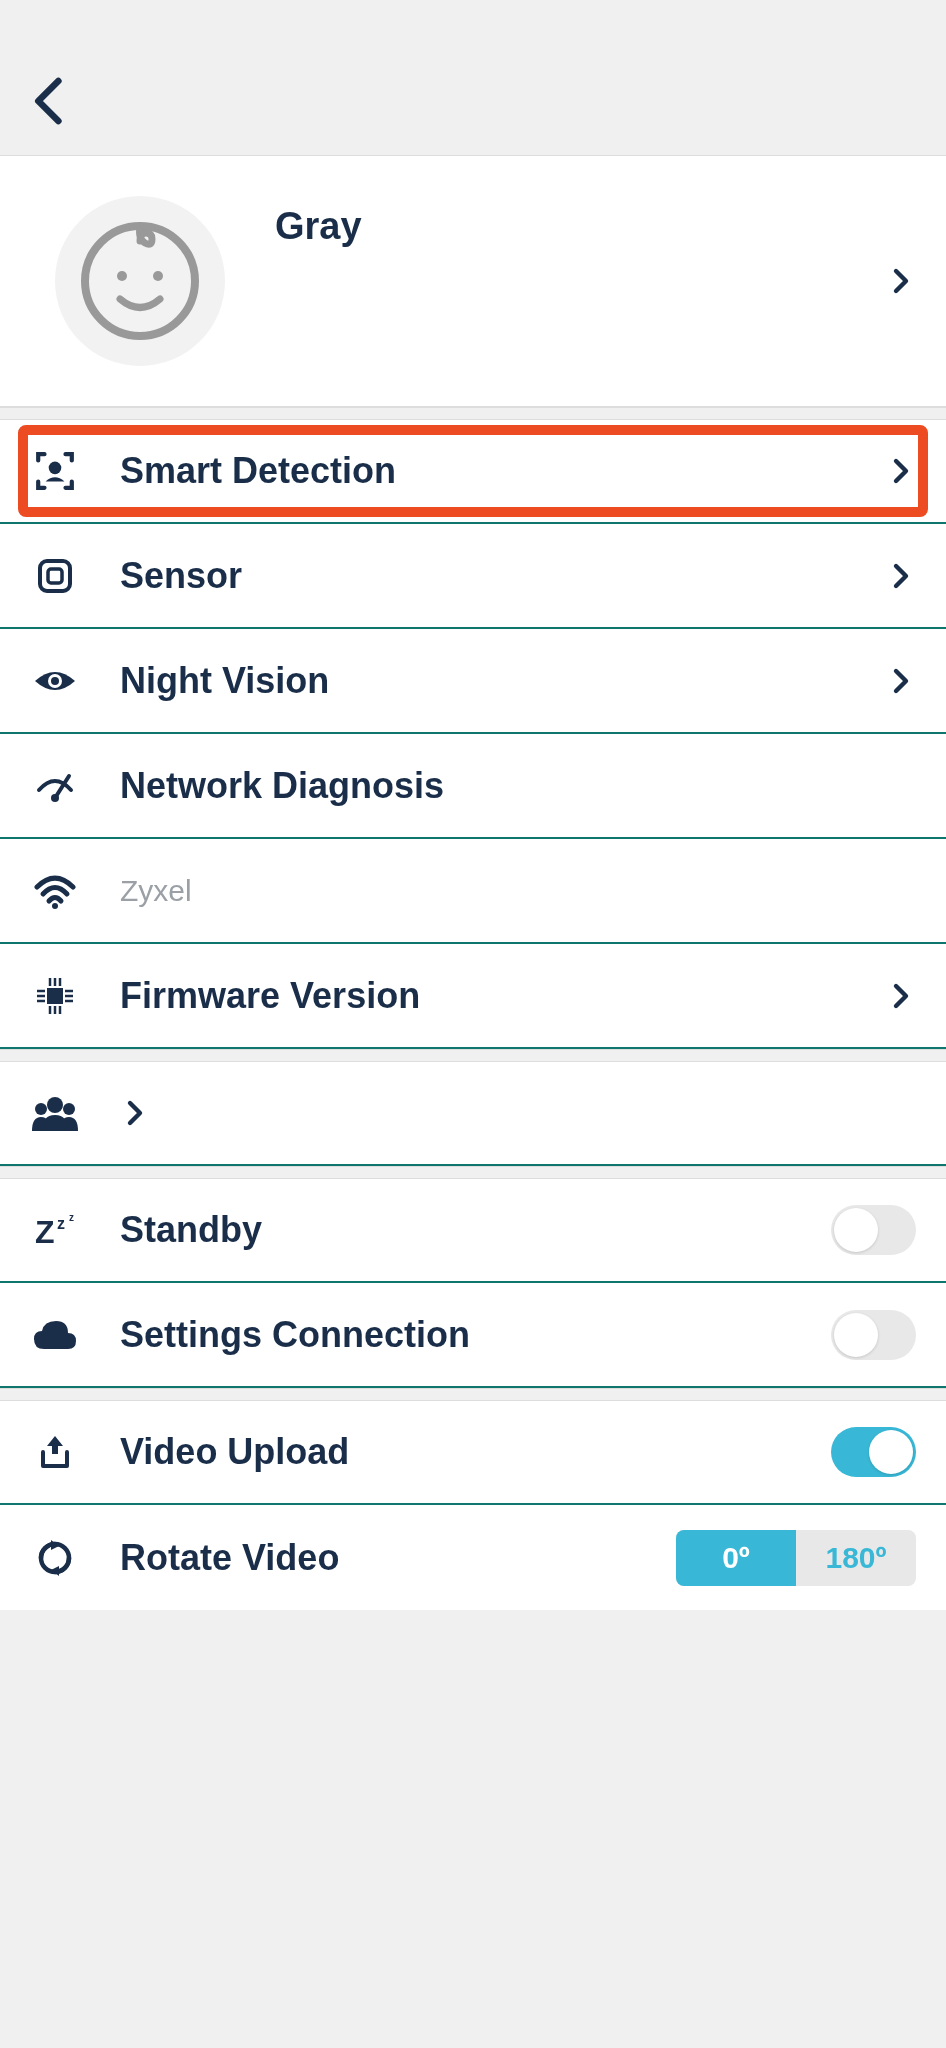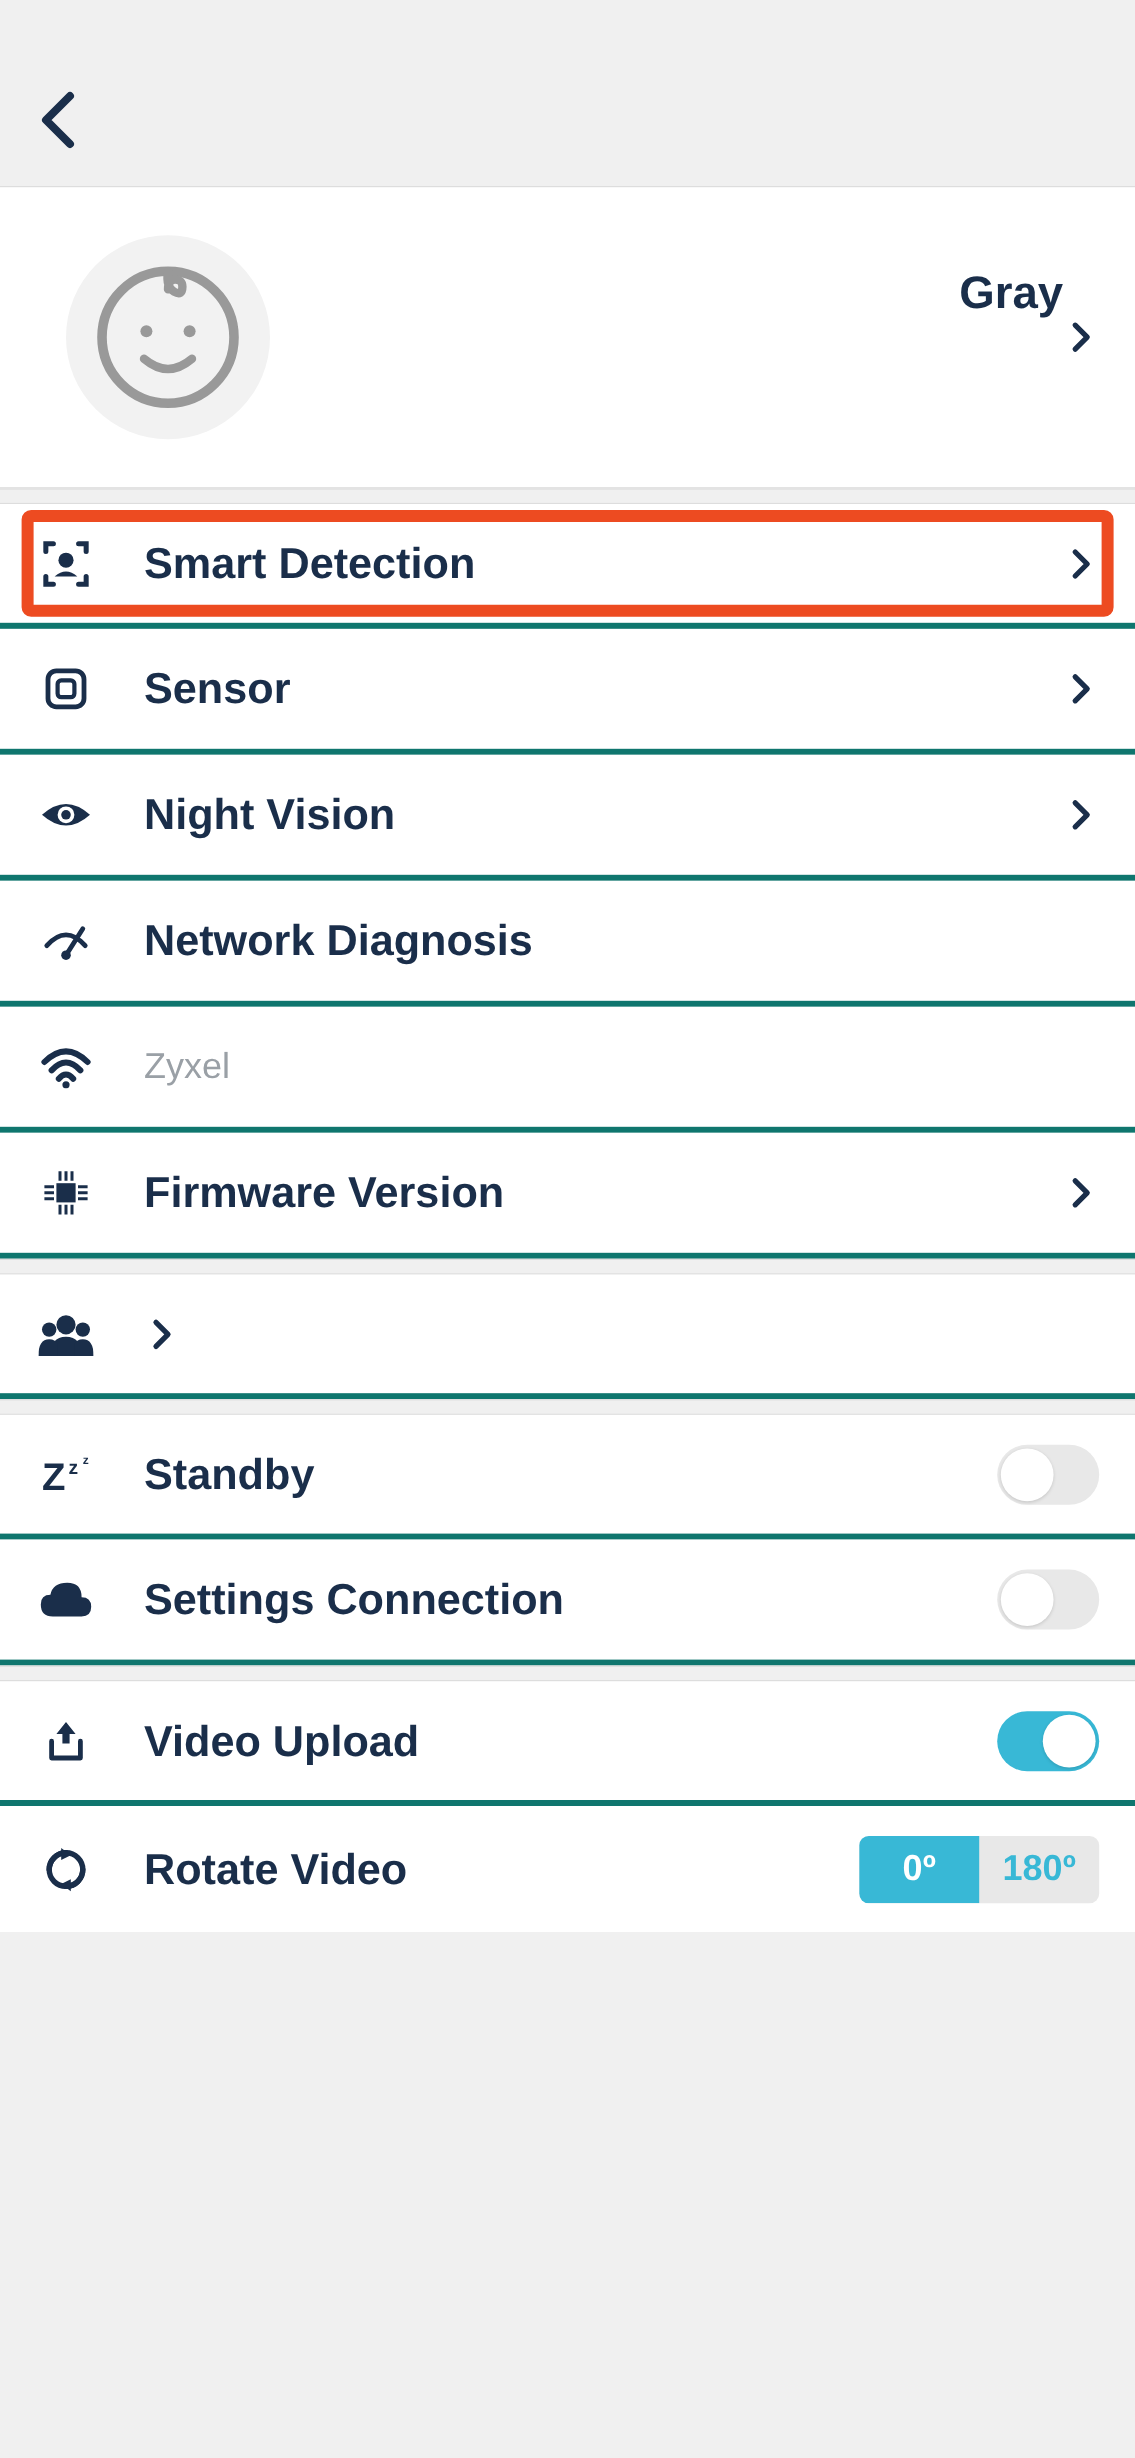--- a/index.html
+++ b/index.html
@@ -49,30 +49,29 @@
   align-items: center;
   justify-content: center;
   margin-right: 50px;
 }
 .profile-name {
   flex: 1;
   font-size: 38px;
   font-weight: 600;
   color: #1a2e4a;
   align-self: flex-start;
-  margin-top: 28px;
-  text-align: right;
+  margin-top: 9px;
 }
 .setting-row {
   background: #fff;
   display: flex;
   align-items: center;
   padding: 0 30px 0 30px;
   height: 105px;
-  border-bottom: 5px solid #0f766e;
+  border-bottom: 2px solid #0f766e;
   cursor: pointer;
 }
 .setting-row.highlighted {
   position: relative;
 }
 .highlight-box {
   position: absolute;
   left: 18px;
   right: 18px;
   top: 5px;
@@ -136,21 +135,21 @@
 .toggle.off .toggle-knob { left: 3px; }
 .toggle.on .toggle-knob { right: 3px; }
 .segment {
   display: flex;
   background: #e8e8e8;
   border-radius: 8px;
   overflow: hidden;
   height: 56px;
 }
 .segment-btn {
-  width: 100px;
+  width: 120px;
   display: flex;
   align-items: center;
   justify-content: center;
   font-size: 30px;
   font-weight: 600;
   cursor: pointer;
 }
 .segment-btn.active {
   background: #38b8d6;
   color: #fff;

